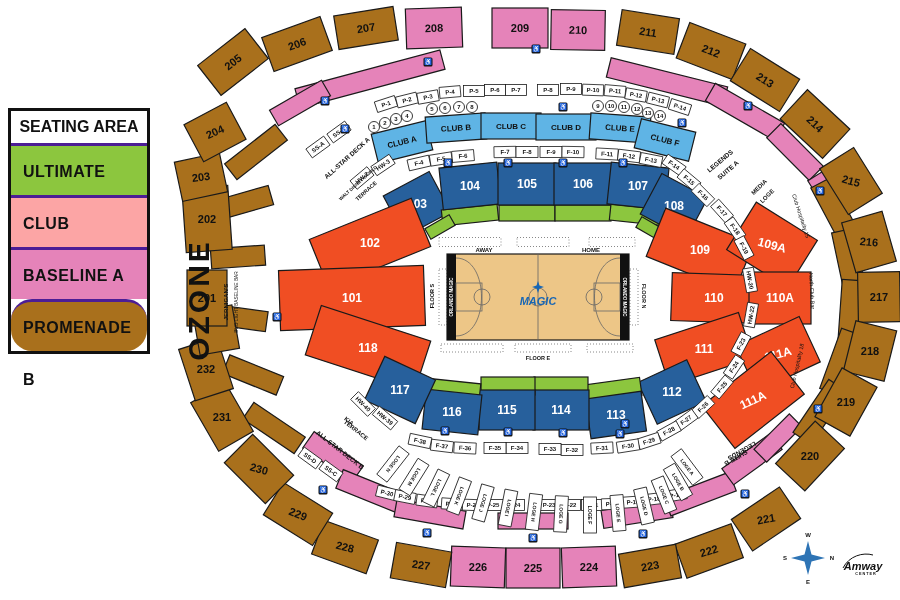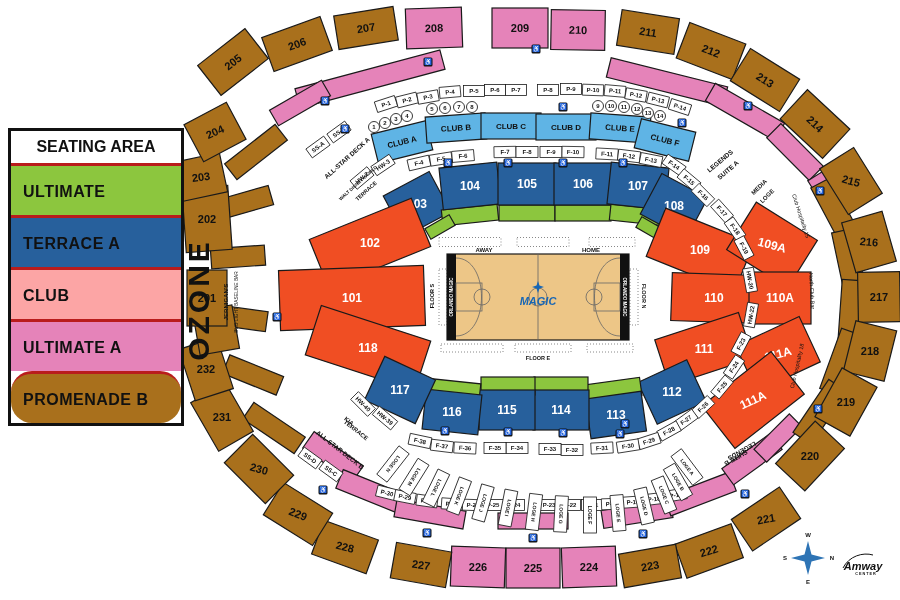--- a/index.html
+++ b/index.html
@@ -1,25 +1,25 @@
 <!DOCTYPE html>
 <html><head>
 <meta charset="utf-8">
 <style>
   html,body{margin:0;padding:0;background:#fff;}
   #stage{position:relative;width:900px;height:600px;background:#fff;overflow:hidden;
          font-family:"Liberation Sans",sans-serif;}
   #map{position:absolute;left:0;top:0;}
   #map text{font-family:"Liberation Sans",sans-serif;}
-  .legend{position:absolute;left:8px;top:128px;width:176px;border:3px solid #111;
+  .legend{position:absolute;left:8px;top:108px;width:142px;border:3px solid #111;
           background:#fff;box-sizing:border-box;z-index:5;}
   .legend-header{height:32px;line-height:32px;text-align:center;font-weight:bold;
           font-size:16px;color:#111;background:#fff;}
   .legend-row{height:52px;line-height:52px;padding-left:12px;font-weight:bold;
-          font-size:16px;color:#111;border-top:3px solid #b91c1c;box-sizing:border-box;
+          font-size:16px;color:#111;border-top:3px solid #4c1d95;box-sizing:border-box;
           letter-spacing:0.5px;}
 </style>
 </head>
 <body>
 
 <div id="stage">
   <svg id="map" width="900" height="600" viewBox="0 0 900 600">
       <g transform="translate(370,79) rotate(-15)">
         <rect x="-75" y="-10" width="150" height="20" fill="#E583B9" stroke="#1a1a1a" stroke-width="1.2"></rect>
       </g>
@@ -984,19 +984,18 @@
       <g transform="translate(863,566) rotate(0)">
         <path d="M -20 2 C -14 -10 0 -14 10 -11" stroke="#111" stroke-width="1" fill="none"></path>
         <text text-anchor="middle" dy="0.35em" font-weight="bold" font-size="11" font-style="italic" fill="#111">Amway</text>
         <text text-anchor="middle" dy="0.35em" font-weight="bold" font-size="3.8" transform="translate(3,8)" fill="#111" letter-spacing="1">CENTER</text>
       </g>
     </svg>
   <div class="legend">
     <div class="legend-header">SEATING AREA</div>
     <div id="legend-rows">
         <div class="legend-row" style="background: rgb(140, 198, 62);">ULTIMATE</div>
-        <div class="legend-row" style="background: rgb(39, 96, 156);">TERRACE A</div>
         <div class="legend-row" style="background: #fca5a5;">CLUB</div>
-        <div class="legend-row" style="background: rgb(229, 131, 185);">ULTIMATE A</div>
+        <div class="legend-row" style="background: rgb(229, 131, 185);">BASELINE A</div>
         <div class="legend-row" style="background: rgb(169, 112, 28); border-radius: 21px;">PROMENADE B</div>
       </div>
   </div>
 </div>
 
 </body></html>

